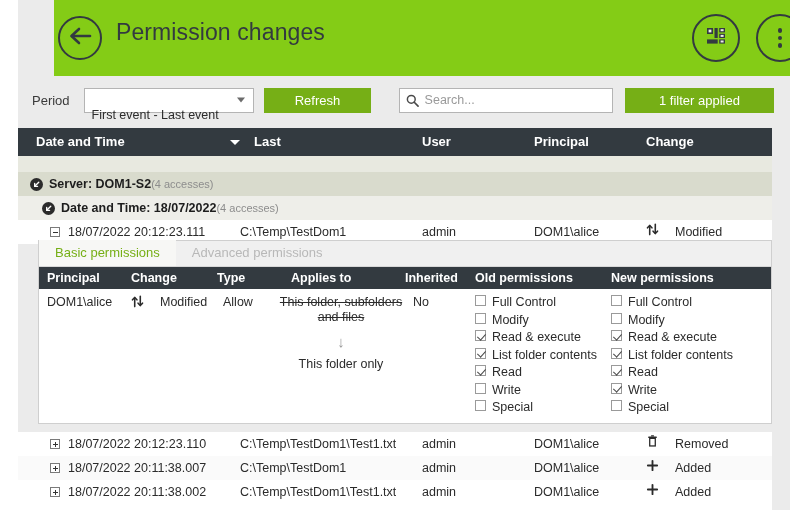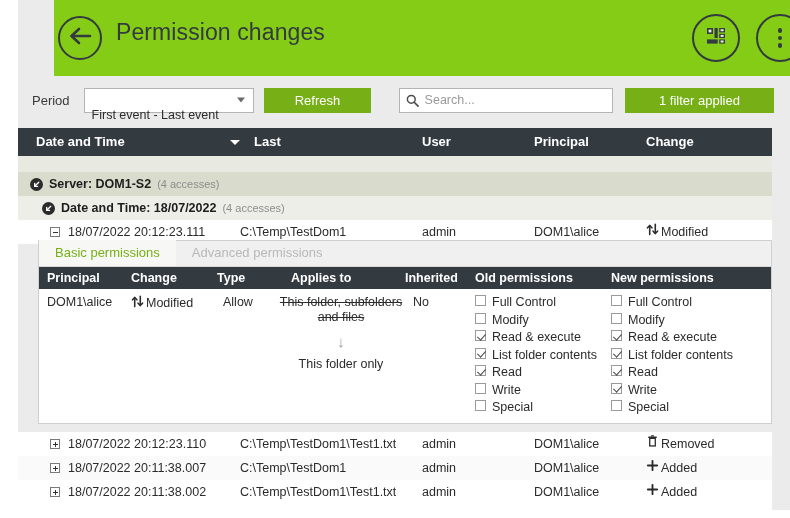--- a/index.html
+++ b/index.html
@@ -165,21 +165,21 @@
   .grp-icon {
     width: 13px; height: 13px;
     border-radius: 50%;
     background: #2b2b2b;
     display: inline-flex; align-items: center; justify-content: center;
     margin-right: 6px;
     flex: 0 0 auto;
   }
   .grp-icon svg { display: block; }
   .grp-text { font-weight: bold; color: #1d1d1d; }
-  .grp-count { color: #8d8d8d; font-size: 11px; margin-left: 6px; font-weight: normal; text-align: right; }
+  .grp-count { color: #8d8d8d; font-size: 11px; font-weight: normal; text-align: right; }
 
   .data-row {
     position: relative;
     height: 24px;
     font-size: 12.5px;
     color: #2b2b2b;
     background: #ffffff;
     cursor: pointer;
   }
   .data-row.alt { background: #fafafa; }
@@ -199,21 +199,21 @@
   .exp-box::before {
     content: ""; position: absolute;
     left: 1.5px; top: 3.5px;
     width: 5px; height: 1px; background: #333;
   }
   .exp-box.plus::after {
     content: ""; position: absolute;
     left: 3.5px; top: 1.5px;
     width: 1px; height: 5px; background: #333;
   }
-  .chg { display: flex; align-items: center; gap: 2px; }
+  .chg { display: flex; align-items: flex-start; gap: 16px; }
 
   
   .detail {
     position: absolute; left: 38px; top: 240px;
     width: 734px; height: 184px;
     background: #ffffff;
     border: 1px solid #cfcfcf;
   }
   .tabs {
     height: 26px;

